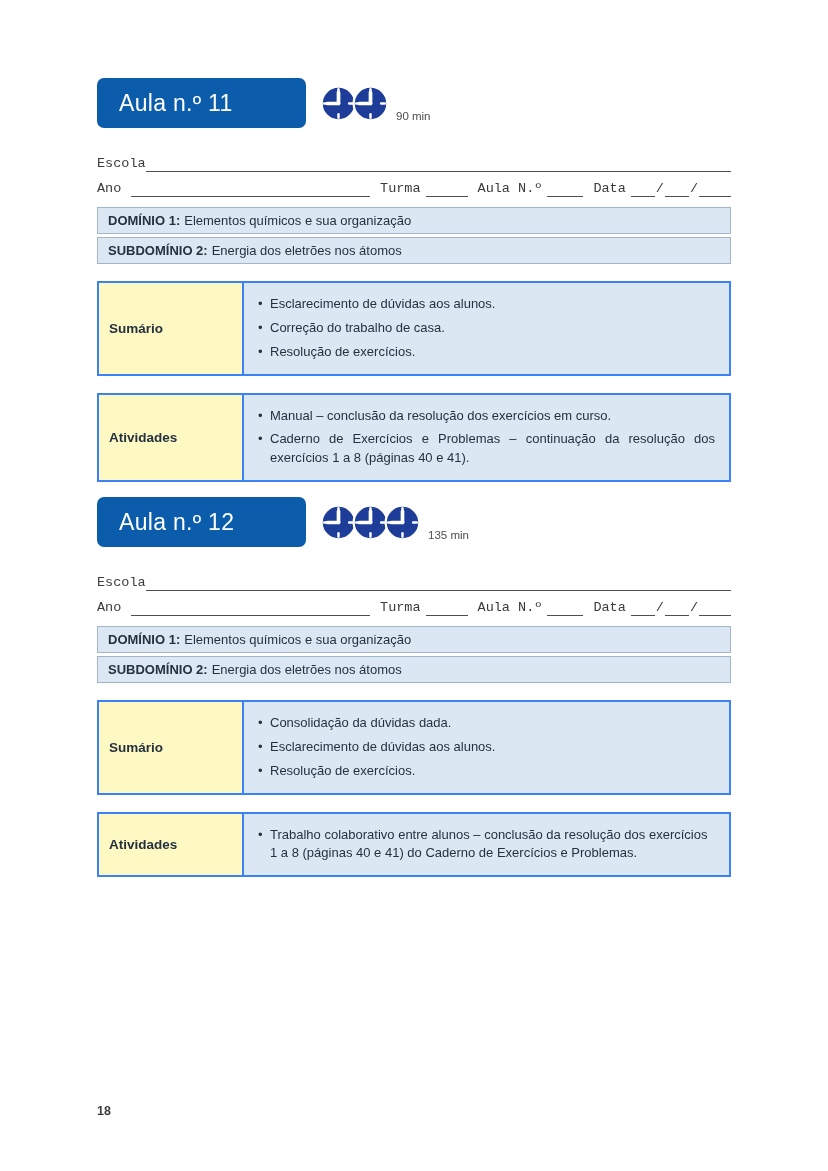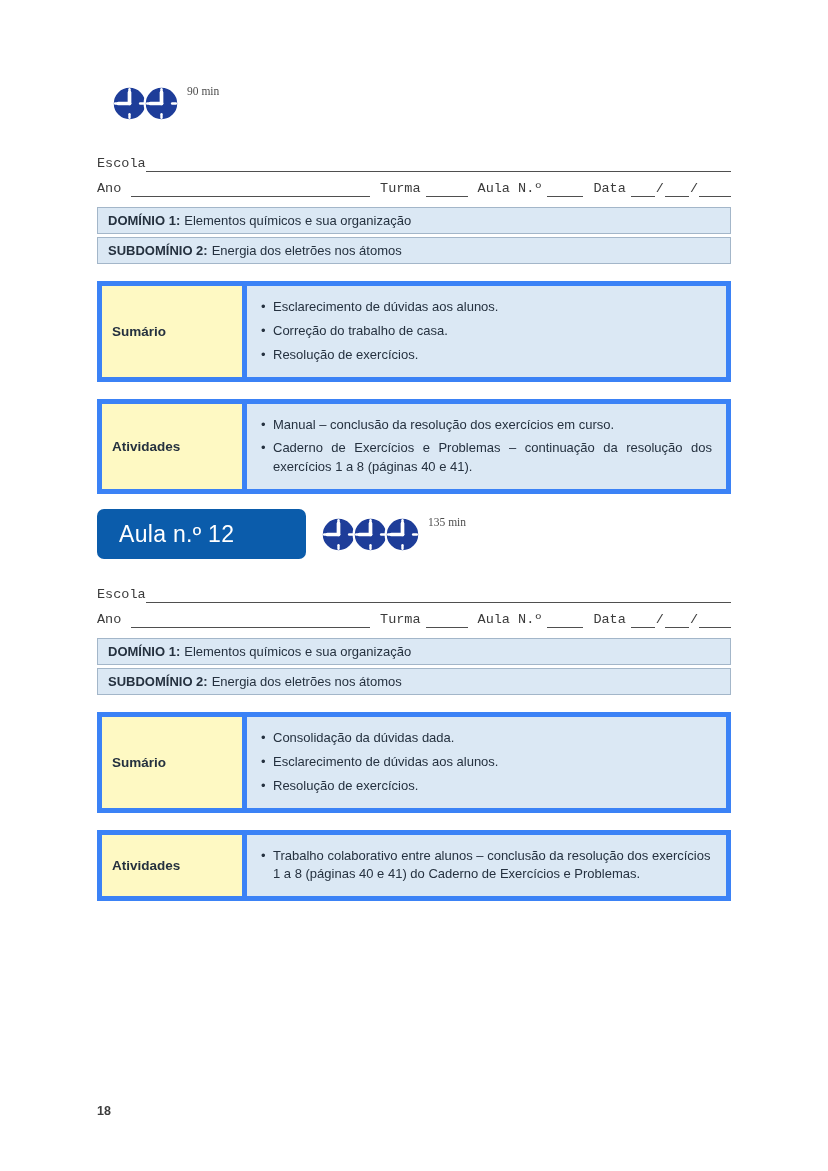--- a/index.html
+++ b/index.html
@@ -10,21 +10,21 @@
   }
   .content{position:absolute;top:78px;left:97px;width:634px;}
 
   
   .lesson-header{display:flex;align-items:center;height:50px;margin-bottom:19px;}
   .title-bar{
     width:209px;height:50px;background:#0b5cab;border-radius:7px;
     color:#ffffff;font-size:23px;display:flex;align-items:center;
     padding-left:22px;box-sizing:border-box;letter-spacing:.3px;
   }
-  .clocks{display:flex;align-items:flex-start;margin-left:14px;font-family:Liberation Serif, serif;}
+  .clocks{display:flex;align-items:flex-end;margin-left:14px;}
   .clock{width:37px;height:37px;margin-right:-5px;}
   .duration{font-size:11.5px;color:#4d4d4d;margin-left:12px;white-space:nowrap;}
 
   
   .form-row{display:flex;align-items:flex-end;font-size:13.5px;color:#3b3b3b;height:25px;white-space:nowrap;font-family:Liberation Mono, monospace;}
   .form-row .lbl{padding-bottom:1px;}
   .blank{border-bottom:1px solid #4f4f4f;height:17px;display:inline-block;}
   .grow{flex:1;}
   .ml{margin-left:10px;}
   .mls{margin-left:5px;}
@@ -39,21 +39,21 @@
   .domain-box{margin-top:10px;}
   .domain-row{
     background:#dbe8f4;border:1px solid #a3b6c9;
     padding:5px 10px;font-size:13px;color:#25313f;
   }
   .domain-row + .domain-row{margin-top:3px;}
   .domain-row b{margin-right:4px;}
 
   
   .info-table{width:100%;border-collapse:collapse;margin-top:17px;}
-  .info-table td{border:5px solid #3b82f6;}
+  .info-table td{border:2px solid #3b82f6;}
   .label-cell{
     width:145px;background:#fef9c3;font-weight:bold;font-size:13.5px;
     padding-left:10px;color:#25313f;box-sizing:border-box;
   }
   .content-cell{background:#dbe8f4;padding:7px 14px 7px 10px;font-size:13px;color:#25313f;}
   .content-cell ul{margin:0;padding-left:16px;list-style:none;}
   .content-cell li{margin:5px 0;position:relative;line-height:1.45;}
   .content-cell li::before{content:"•";position:absolute;left:-12px;}
   .content-cell li.justify{text-align:justify;}
 
@@ -64,20 +64,21 @@
   .page-number{position:absolute;left:97px;top:4px;font-weight:bold;font-size:12.5px;color:#3d3d3d;}
   .footer-text{position:absolute;left:0;right:0;top:1px;text-align:center;font-size:11px;font-weight:bold;color:#595959;}
 </style>
 </head>
 <body>
 
 <div class="content">
 
   <section class="lesson">
     <div class="lesson-header">
+      <div class="title-bar">Aula n.º 11</div>
       <div class="clocks">
         <svg class="clock" viewBox="0 0 40 40">
           <circle cx="20" cy="20" r="18.2" fill="#1e3d99" stroke="#ffffff" stroke-width="2.4"></circle>
           <line x1="20" y1="4.5" x2="20" y2="8.5" stroke="#ffffff" stroke-width="2.6" stroke-linecap="round"></line>
           <line x1="35.5" y1="20" x2="31.5" y2="20" stroke="#ffffff" stroke-width="2.6" stroke-linecap="round"></line>
           <line x1="20" y1="35.5" x2="20" y2="31.5" stroke="#ffffff" stroke-width="2.6" stroke-linecap="round"></line>
           <line x1="4.5" y1="20" x2="8.5" y2="20" stroke="#ffffff" stroke-width="2.6" stroke-linecap="round"></line>
           <line x1="20" y1="20" x2="20" y2="8" stroke="#ffffff" stroke-width="4" stroke-linecap="round"></line>
           <line x1="20" y1="20" x2="8" y2="20" stroke="#ffffff" stroke-width="4" stroke-linecap="round"></line>
         </svg>

